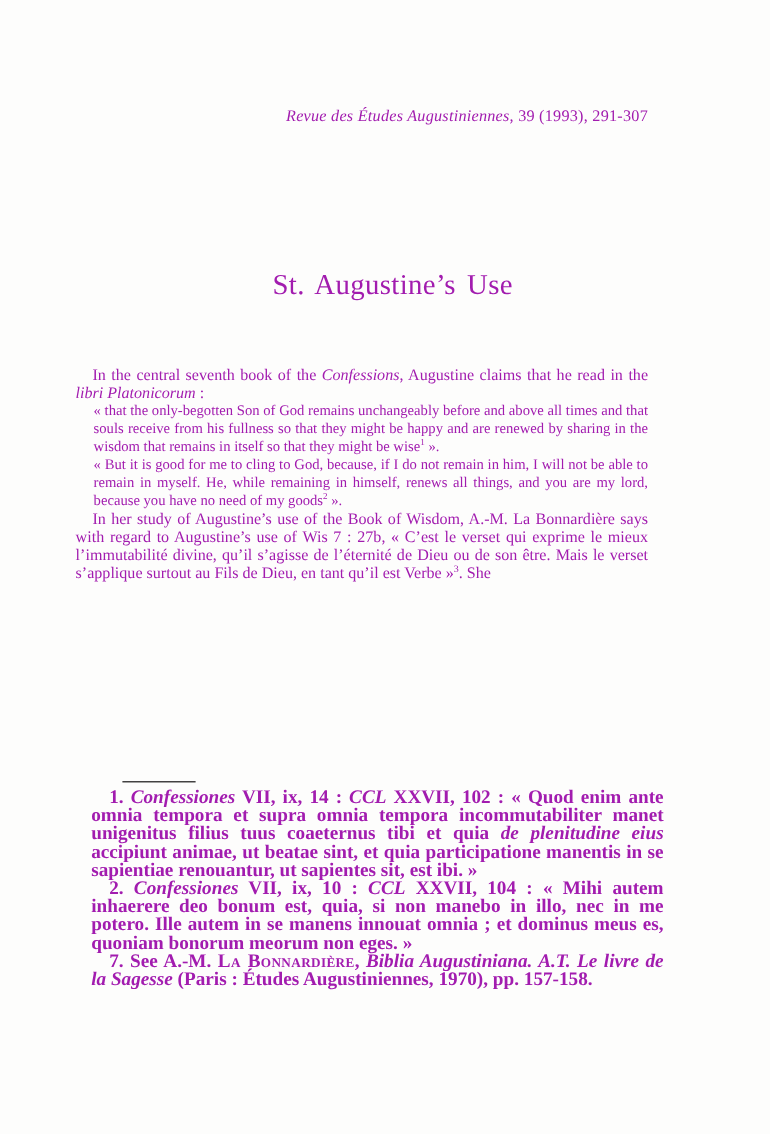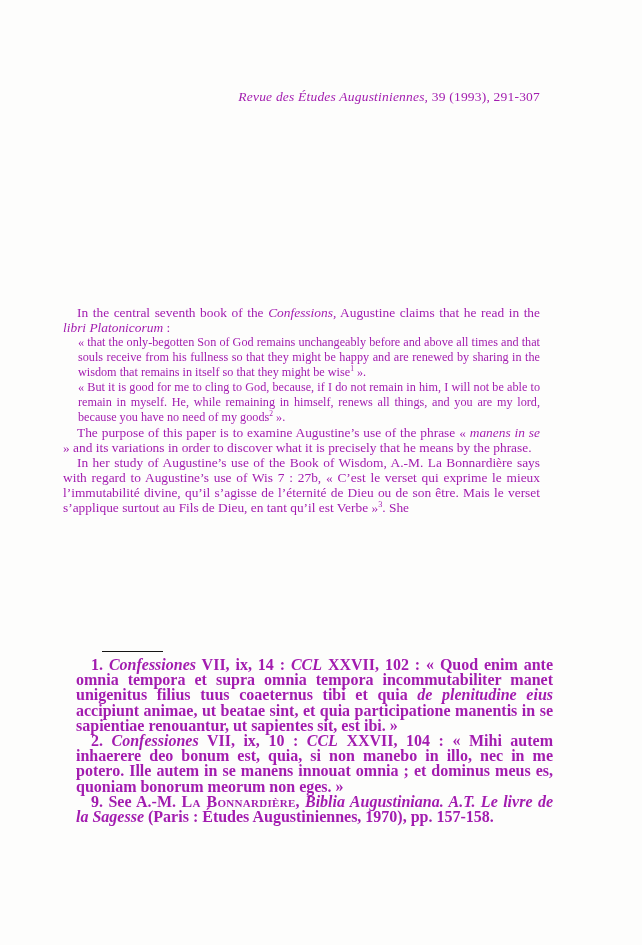--- a/index.html
+++ b/index.html
@@ -96,31 +96,31 @@
   }
 </style>
 </head>
 <body>
 
 <div class="page">
 
   <div class="journal-line"><span style="font-style: italic;">Revue des Études Augustiniennes,</span><span> 39 (1993), 291-307</span></div>
 
   <div class="article-title">
+    <div>St. Augustine’s Use</div>
   </div>
 
   <div class="text-body">
     <p class="para"><span>In the central seventh book of the </span><span style="font-style: italic;">Confessions</span><span>, Augustine claims that he read in the </span><span style="font-style: italic;">libri Platonicorum</span><span> :</span></p>
     <p class="quote mt-q1"><span>« that the only-begotten Son of God remains unchangeably before and above all times and that souls receive from his fullness so that they might be happy and are renewed by sharing in the wisdom that remains in itself so that they might be wise</span><sup>1</sup><span> ».</span></p>
     <p class="quote mt-q2"><span>« But it is good for me to cling to God, because, if I do not remain in him, I will not be able to remain in myself. He, while remaining in himself, renews all things, and you are my lord, because you have no need of my goods</span><sup>2</sup><span> ».</span></p>
-    <p class="para mt-p3"><span>The purpose of this paper is to examine Augustine’s use of the phrase « </span><span style="font-style: italic;">manens in se</span><span> » and its variations in order to discover what it is precisely that he means by the phrase.</span></p>
     <p class="para mt-p4"><span>In her study of Augustine’s use of the Book of Wisdom, A.-M. La Bonnardière says with regard to Augustine’s use of Wis 7 : 27b, « C’est le verset qui exprime le mieux l’immutabilité divine, qu’il s’agisse de l’éternité de Dieu ou de son être. Mais le verset s’applique surtout au Fils de Dieu, en tant qu’il est Verbe »</span><sup>3</sup><span>. She</span></p>
   </div>
 
   <hr class="footnote-separator">
 
   <div class="footnotes">
     <p><span>1. </span><span style="font-style: italic;">Confessiones</span><span> VII, ix, 14 : </span><span style="font-style: italic;">CCL</span><span> XXVII, 102 : « Quod enim ante omnia tempora et supra omnia tempora incommutabiliter manet unigenitus filius tuus coaeternus tibi et quia </span><span style="font-style: italic;">de plenitudine eius</span><span> accipiunt animae, ut beatae sint, et quia participatione manentis in se sapientiae renouantur, ut sapientes sit, est ibi. »</span></p>
     <p><span>2. </span><span style="font-style: italic;">Confessiones</span><span> VII, ix, 10 : </span><span style="font-style: italic;">CCL</span><span> XXVII, 104 : « Mihi autem inhaerere deo bonum est, quia, si non manebo in illo, nec in me potero. Ille autem in se manens innouat omnia ; et dominus meus es, quoniam bonorum meorum non eges. »</span></p>
-    <p><span>9. See A.-M. </span><span class="sc">La Bonnardière</span><span>, </span><span style="font-style: italic;">Biblia Augustiniana. A.T. Le livre de la Sagesse</span><span> (Paris : Études Augustiniennes, 1970), pp. 157-158.</span></p>
+    <p><span>7. See A.-M. </span><span class="sc">La Bonnardière</span><span>, </span><span style="font-style: italic;">Biblia Augustiniana. A.T. Le livre de la Sagesse</span><span> (Paris : Études Augustiniennes, 1970), pp. 157-158.</span></p>
   </div>
 
 </div>
 
 </body></html>

